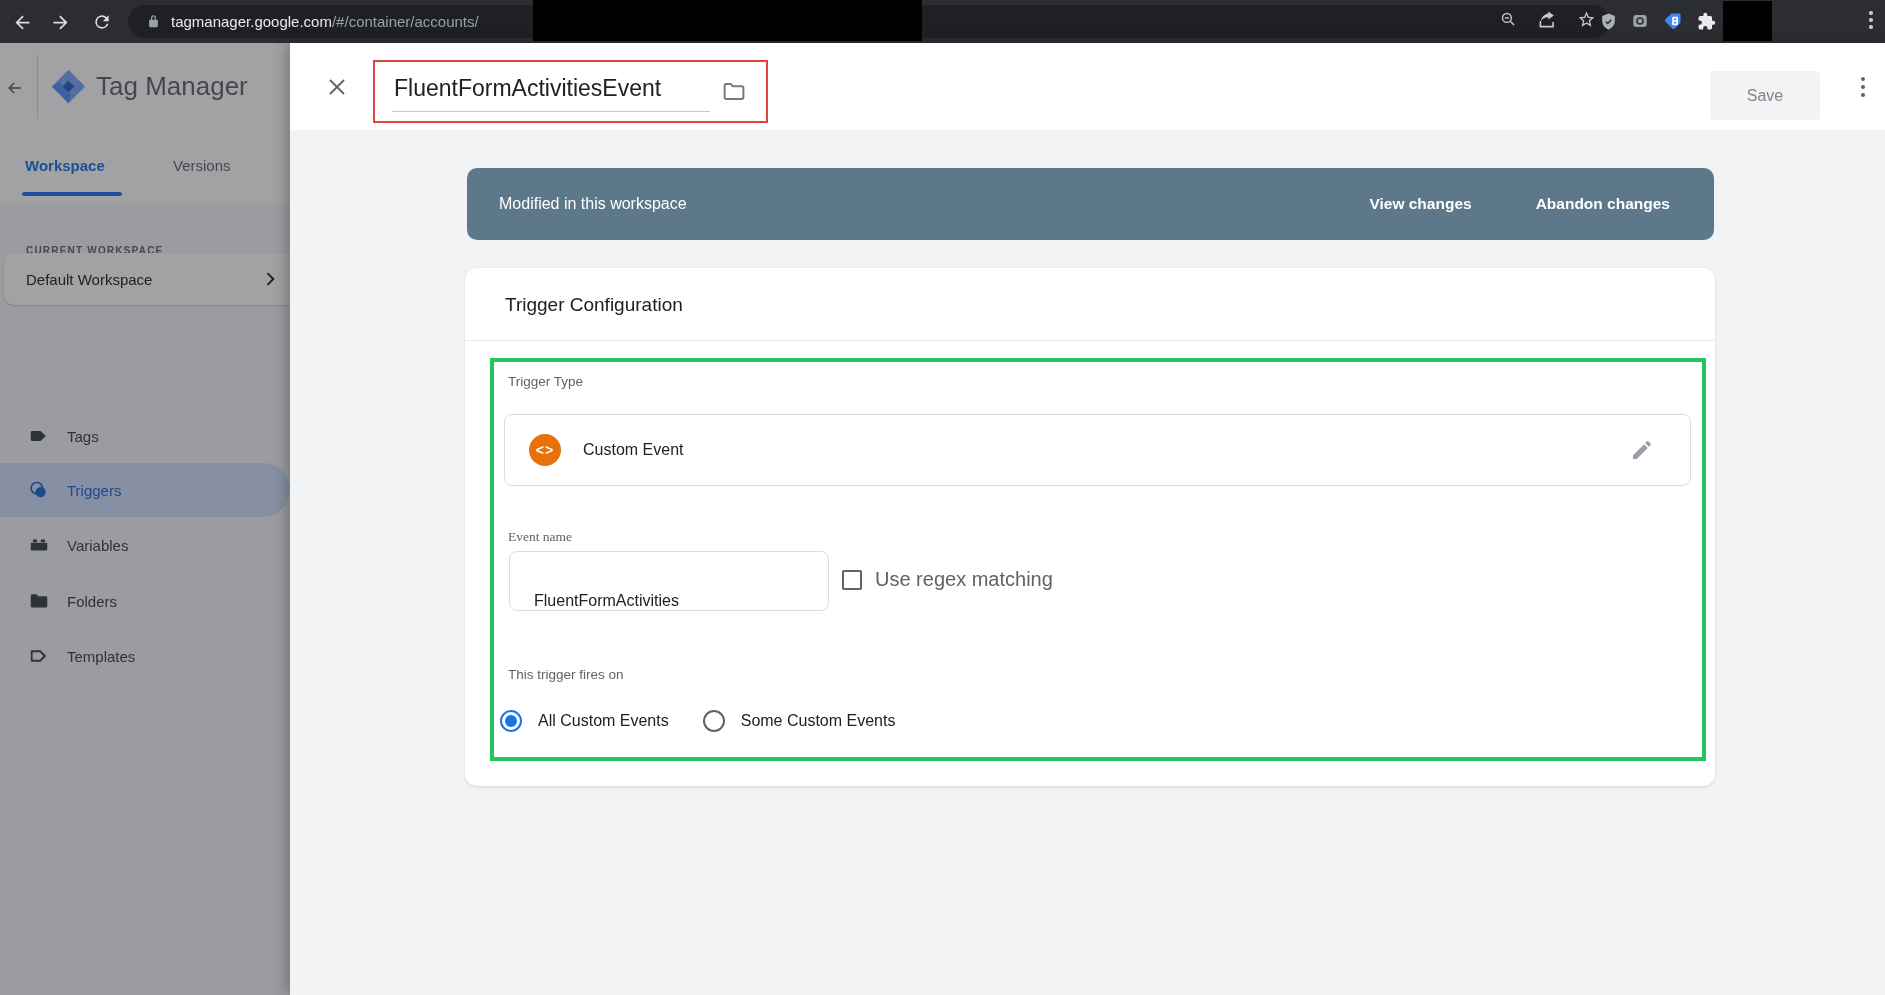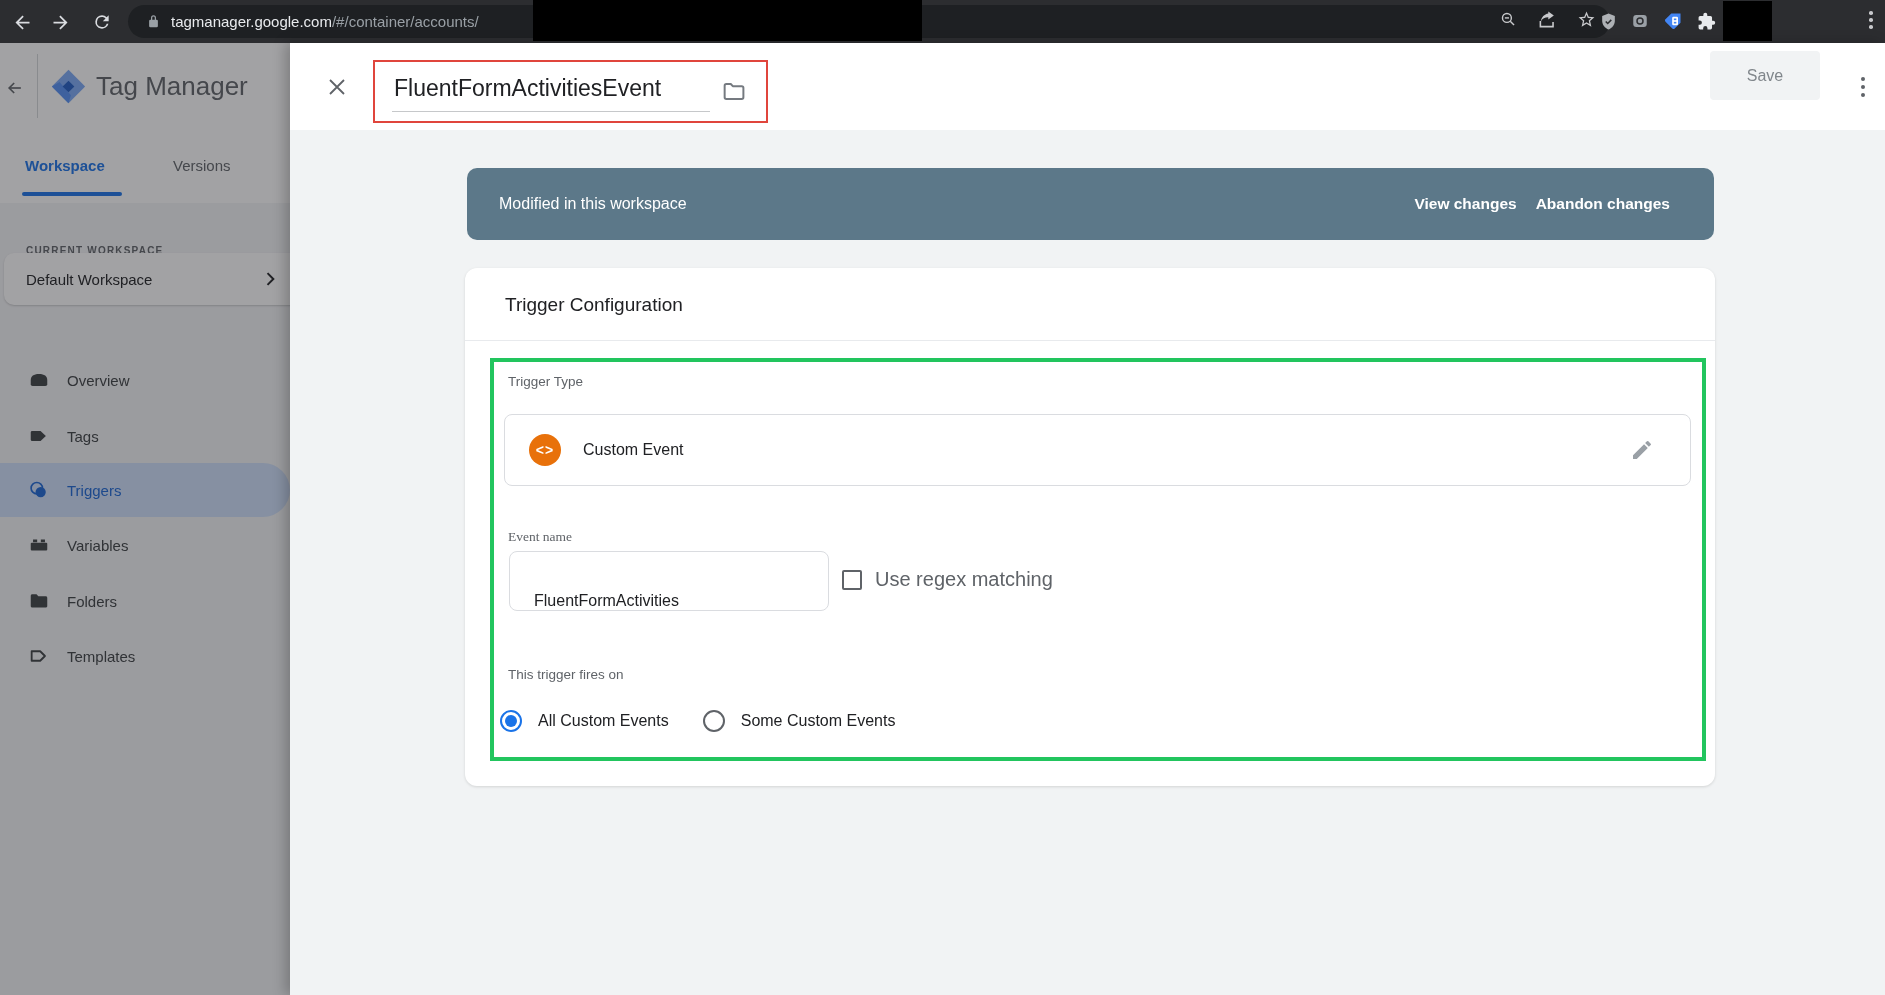--- a/index.html
+++ b/index.html
@@ -53,31 +53,31 @@
   
   .panel { position:absolute; left:290px; top:43px; width:1595px; height:952px; background:#f1f3f4;
            box-shadow:-5px 0 12px rgba(0,0,0,.22); }
   .p-header { position:absolute; left:0; top:0; width:1595px; height:87px; background:#fff; }
   .close-btn { position:absolute; left:34px; top:31px; width:26px; height:26px; display:flex; align-items:center; justify-content:center; }
   .title-box { position:absolute; left:83px; top:17px; width:395px; height:63px; border:2px solid #e0453c;
                display:flex; align-items:center; background:#fff; }
   .title-input { margin-left:17px; width:318px; font-size:23px; color:#202124; padding:4px 0 9px 2px;
                  border-bottom:1px solid #c6c8ca; white-space:nowrap; overflow:hidden; }
   .folder-btn { margin-left:11px; display:flex; }
-  .save-btn { position:absolute; left:1420px; top:8px; width:110px; height:49px; background:#f1f3f4; color:#80868b;
+  .save-btn { position:absolute; left:1420px; top:28px; width:110px; height:49px; background:#f1f3f4; color:#80868b;
               font-size:16px; border:none; border-radius:4px; display:flex; align-items:center; justify-content:center; }
   .kebab { position:absolute; left:1565px; top:30px; width:16px; height:28px; display:flex; flex-direction:column;
            gap:4px; align-items:center; justify-content:center; }
   .kebab i { width:4px; height:4px; border-radius:50%; background:#5f6368; }
 
   .p-body { position:absolute; left:0; top:87px; width:1595px; height:865px; }
   .banner { position:absolute; left:177px; top:38px; width:1247px; height:72px; background:#5c7889;
             border-radius:10px; display:flex; align-items:center; color:#fff; }
   .banner-msg { margin-left:32px; font-size:16px; }
-  .banner-links { margin-left:auto; margin-right:44px; display:flex; gap:19px; font-size:15.5px; font-weight:700; }
+  .banner-links { margin-left:auto; margin-right:44px; display:flex; gap:64px; font-size:15.5px; font-weight:700; }
   .banner-links span { cursor:default; }
 
   .card { position:absolute; background:#fff; border-radius:12px; box-shadow:0 1px 3px rgba(0,0,0,.13); }
   .card1 { left:175px; top:138px; width:1250px; height:518px; }
   .card2 { left:175px; top:672px; width:1250px; height:185px; }
   .card-heading { position:absolute; left:40px; top:26px; font-size:19px; color:#202124; }
   .card-divider { position:absolute; left:0; right:0; top:72px; height:1px; background:#e8eaed; }
 
   .redbox { position:absolute; left:25px; top:90px; width:1216px; height:403px; border:4px solid #22c55e; }
   .field-label { position:absolute; font-size:13.5px; color:#5f6368; }
@@ -216,28 +216,20 @@
       <div class="cw-label">CURRENT WORKSPACE</div>
       <div class="ws-card">
         <span class="ws-name">Default Workspace</span>
         <span class="ws-chevron">
           <svg width="20" height="20" viewBox="0 0 24 24" fill="none" stroke="#202124" stroke-width="2.4">
               <path d="M9 5l7 7-7 7"></path>
             </svg>
         </span>
       </div>
 
-      <div class="nav-item" style="top:157px">
-        <span class="nicon">
-          <svg width="22" height="22" viewBox="0 0 24 24" fill="#3c4043">
-              <path d="M3 12c0-4 3-6.5 9-6.5S21 8 21 12v4.5a2 2 0 0 1-2 2H5a2 2 0 0 1-2-2z"></path>
-            </svg>
-        </span>
-        <span class="nlabel">Overview</span>
-      </div>
       <div class="nav-item" style="top:213px">
         <span class="nicon">
           <svg width="22" height="22" viewBox="0 0 24 24" fill="#3c4043">
               <path d="M3 8a1.5 1.5 0 0 1 1.5-1.5h9.2L19.5 12l-5.8 5.5H4.5A1.5 1.5 0 0 1 3 16z"></path>
             </svg>
         </span>
         <span class="nlabel">Tags</span>
       </div>
       <div class="nav-item nav-sel" style="top:260px">
         <span class="nicon">

